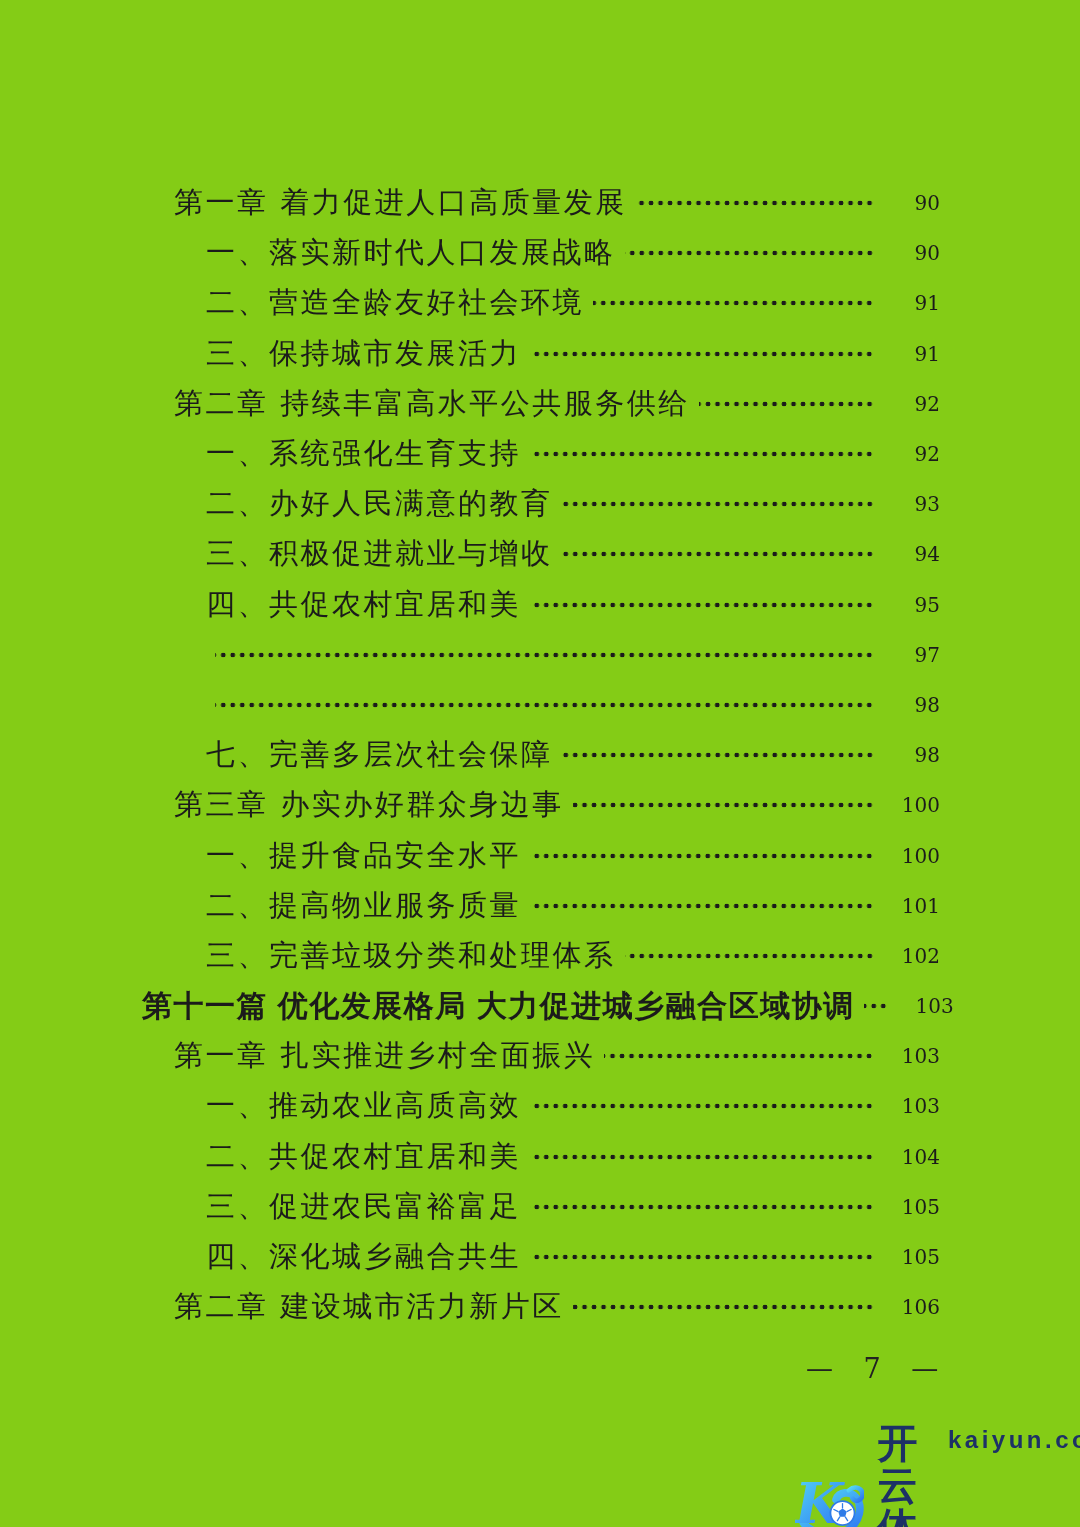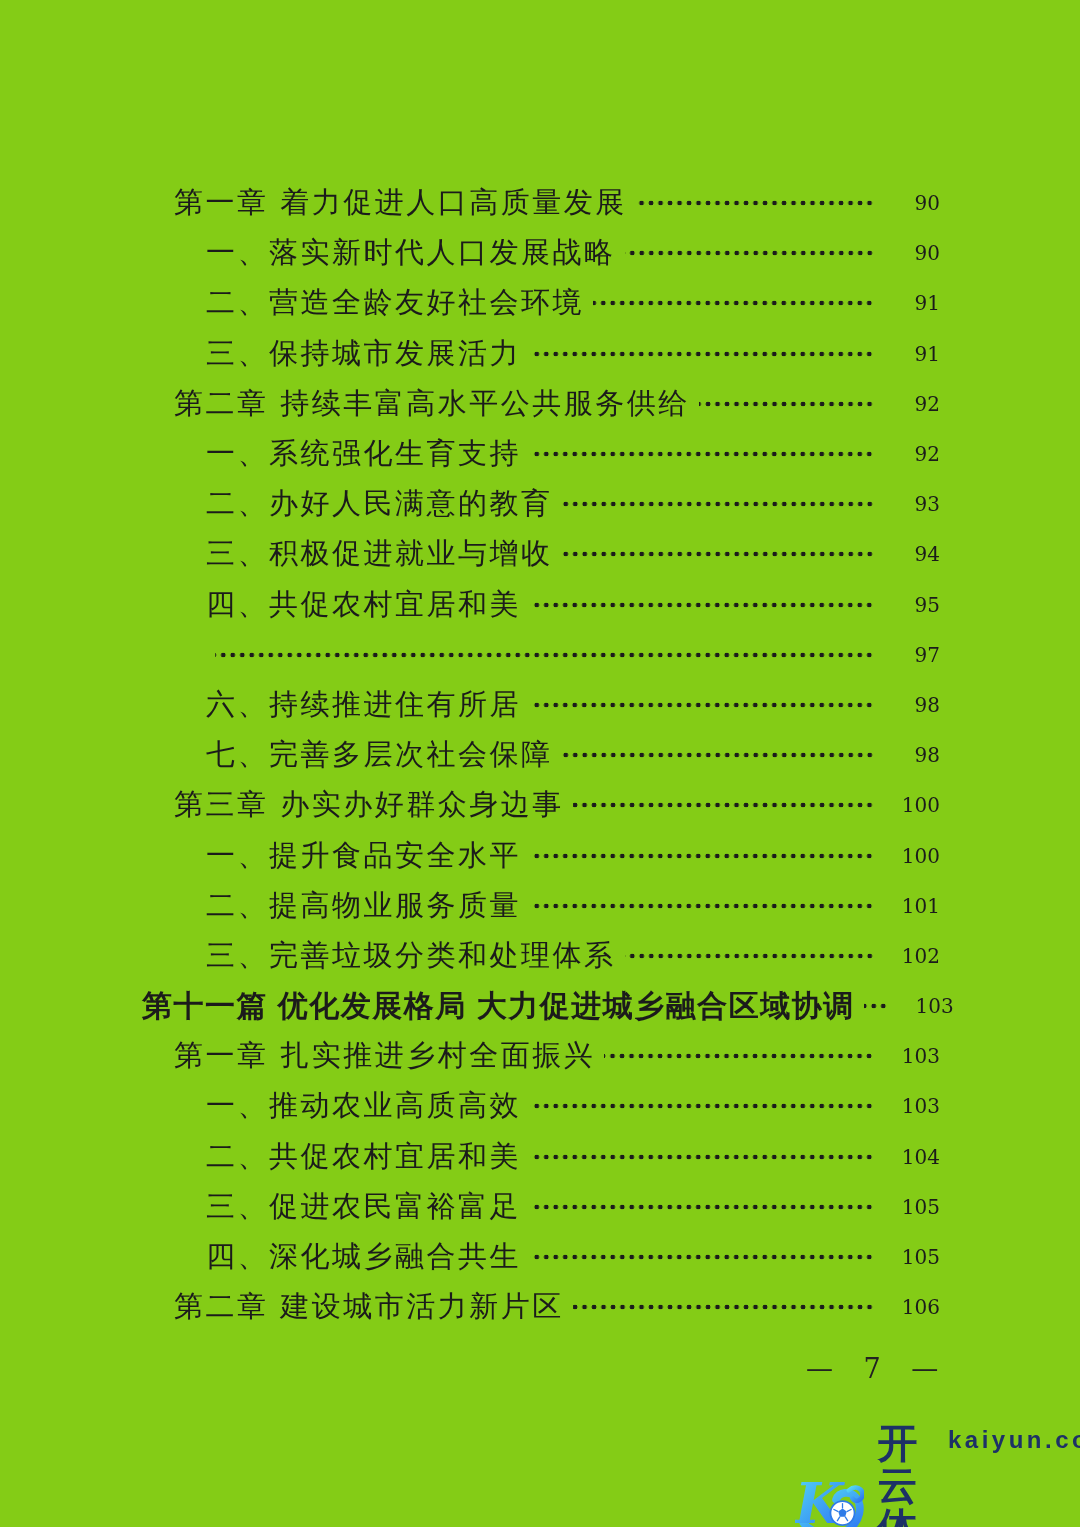--- a/index.html
+++ b/index.html
@@ -168,21 +168,20 @@
     <span class="toc-leader"></span>
     <span class="toc-page">95</span>
   </div>
 
   <div class="toc-row lv-item">
     <span class="toc-leader"></span>
     <span class="toc-page">97</span>
   </div>
 
   <div class="toc-row lv-item">
-    <span class="toc-text">六、持续推进住有所居</span>
     <span class="toc-leader"></span>
     <span class="toc-page">98</span>
   </div>
 
   <div class="toc-row lv-item">
     <span class="toc-text">七、完善多层次社会保障</span>
     <span class="toc-leader"></span>
     <span class="toc-page">98</span>
   </div>
 

